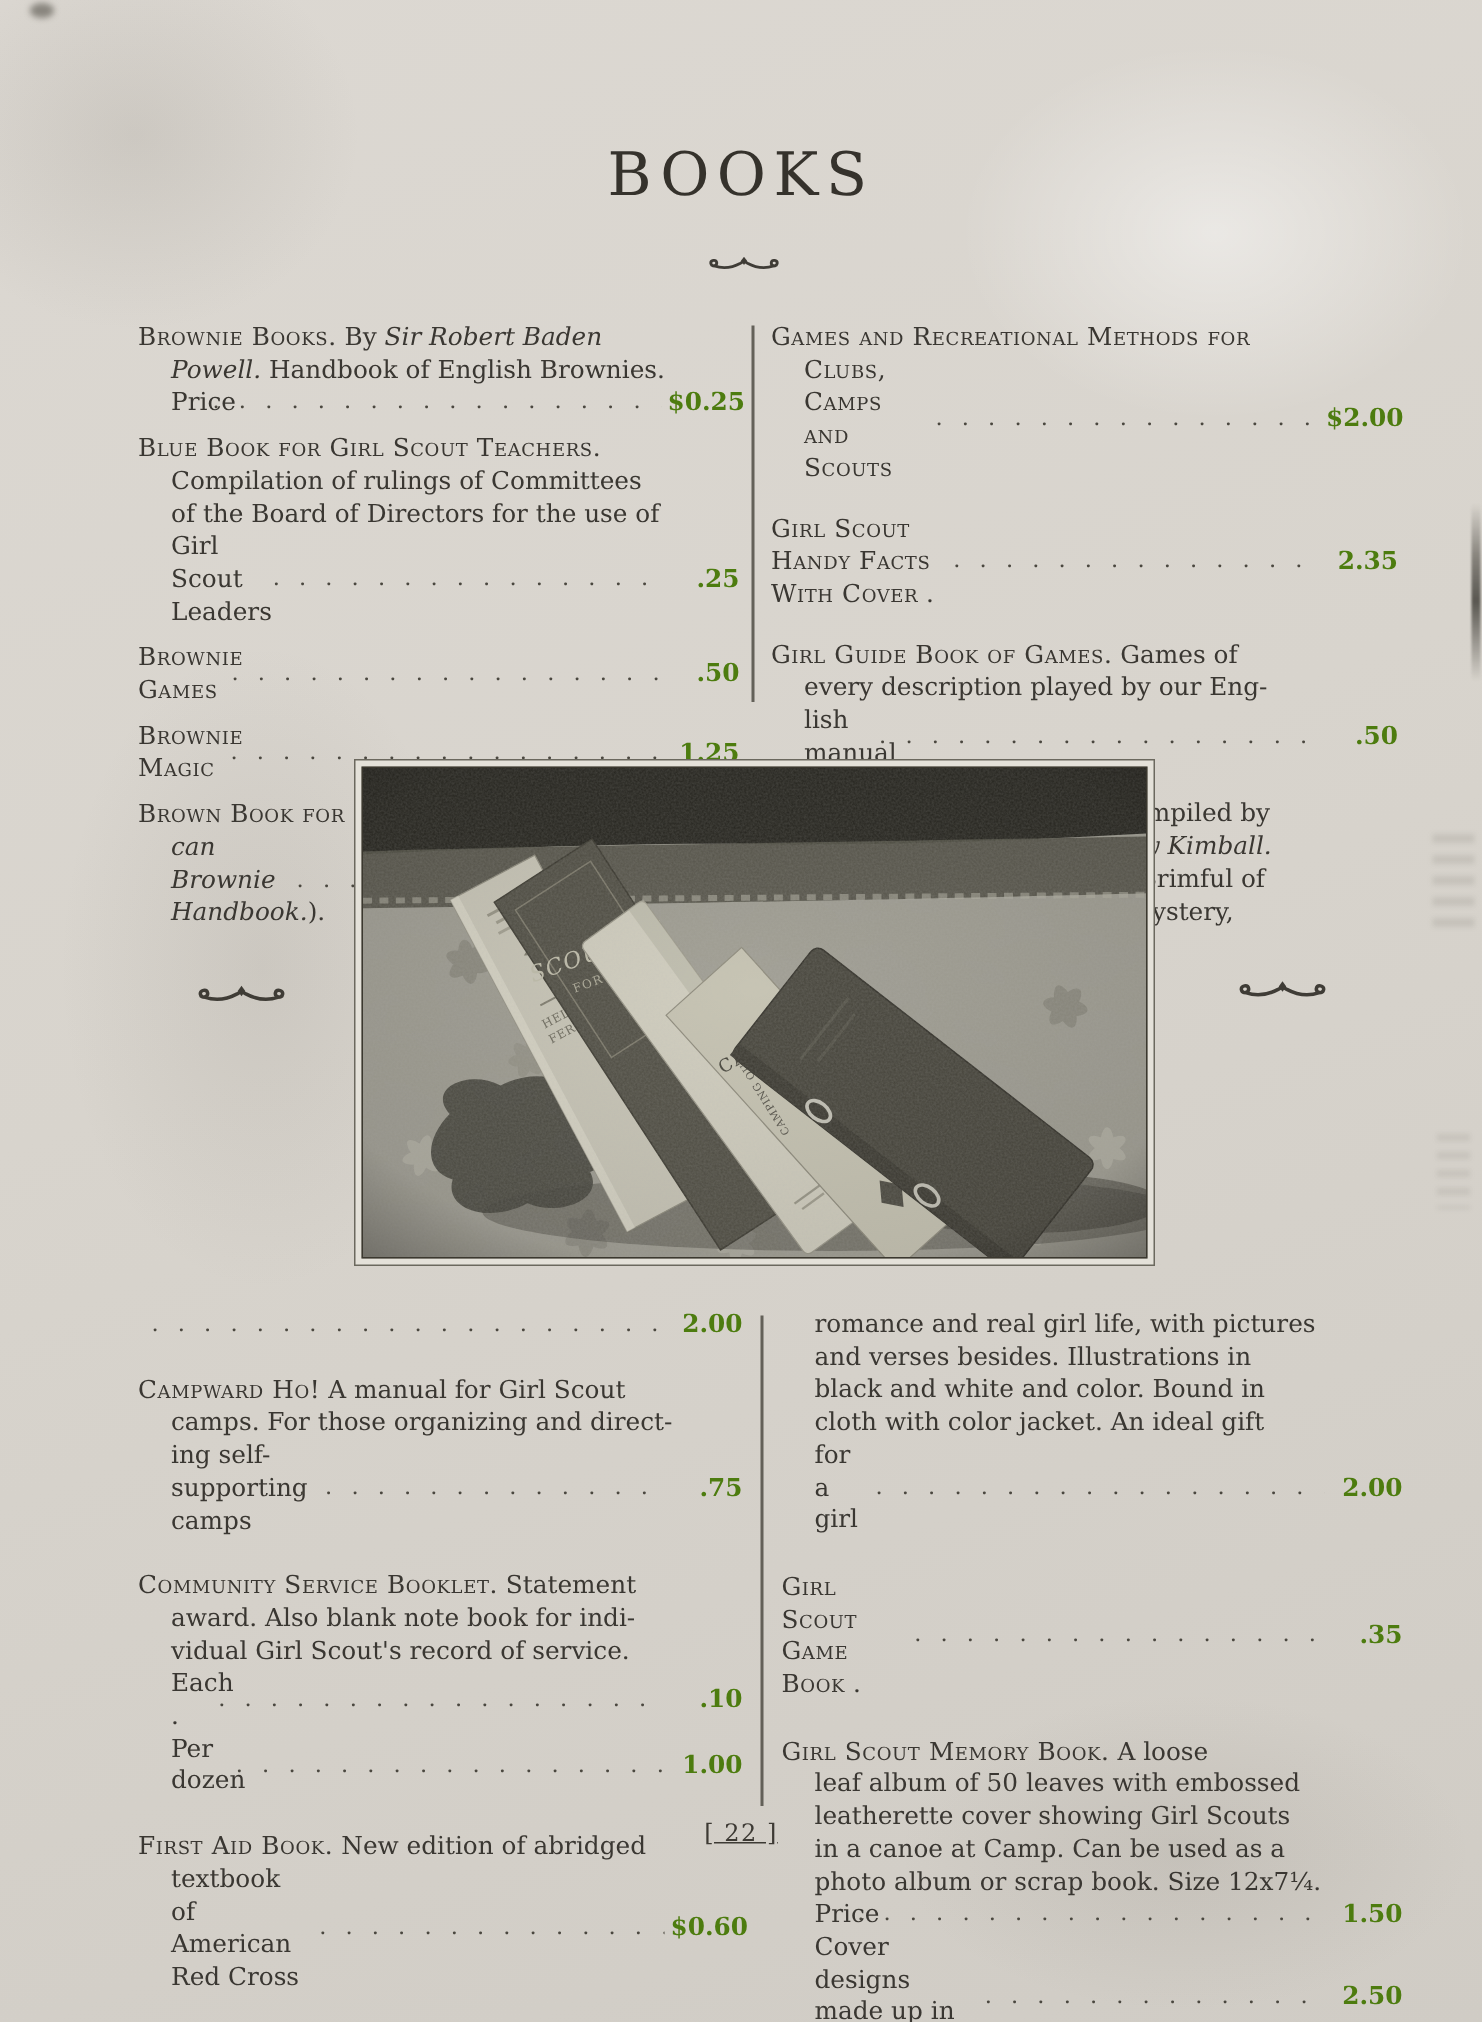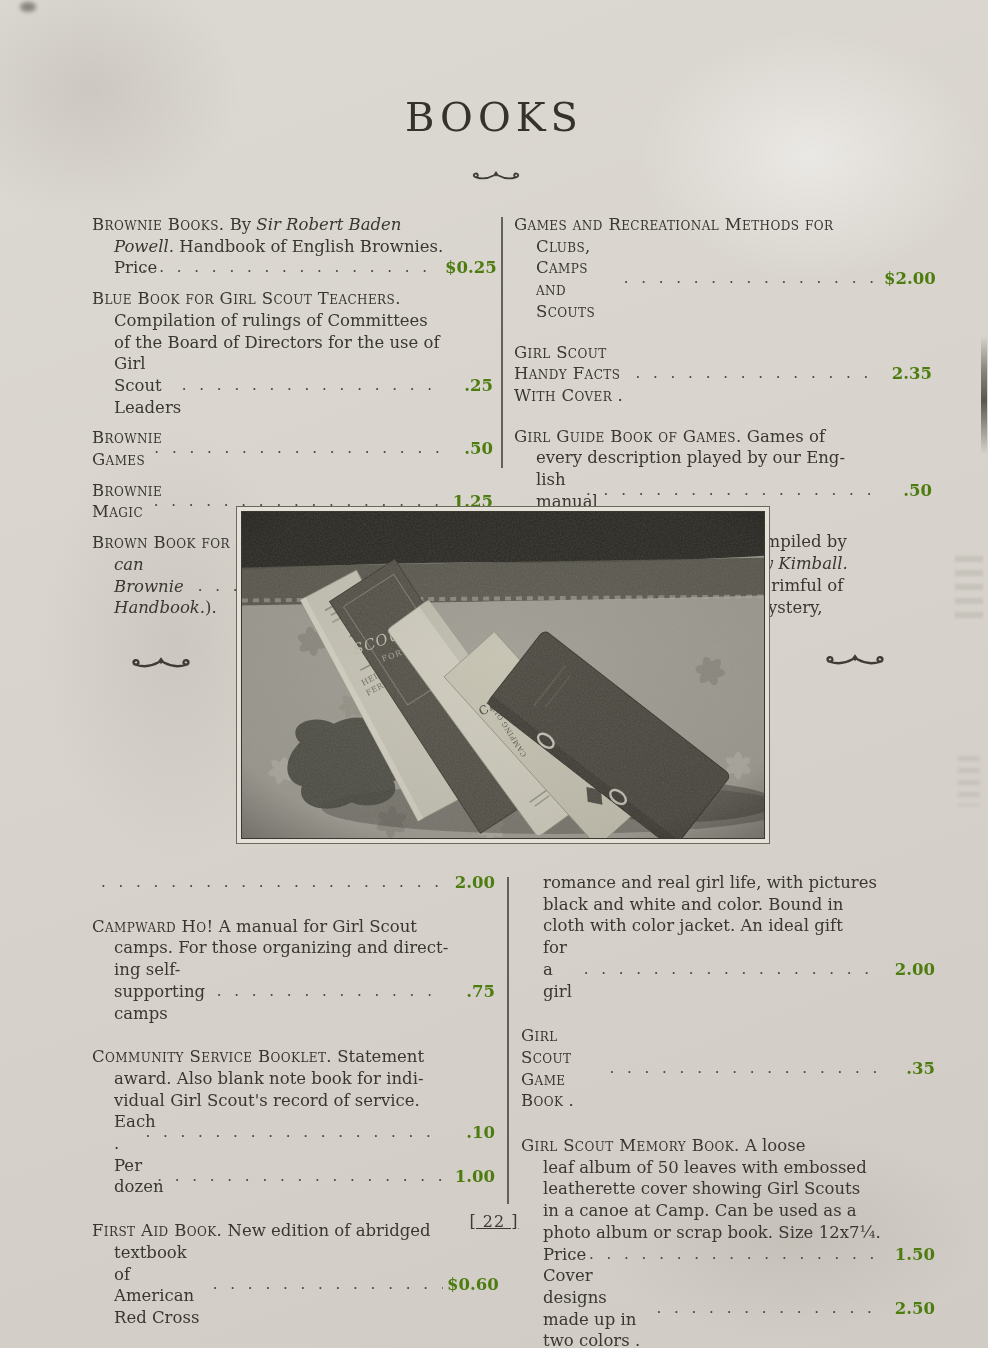--- a/index.html
+++ b/index.html
@@ -389,20 +389,23 @@
       </div>
     </div>
   </div>
 <div id="div-bottom" class="vdivider"></div>
 <div id="col-bottom-right" class="col">
     <div class="entry">
       <div class="line indent">
         <span class="txt"><span class="r">romance and real girl life, with pictures</span></span>
       </div>
       <div class="line indent">
+        <span class="txt"><span class="r">and verses besides. Illustrations in</span></span>
+      </div>
+      <div class="line indent">
         <span class="txt"><span class="r">black and white and color. Bound in</span></span>
       </div>
       <div class="line indent">
         <span class="txt"><span class="r">cloth with color jacket. An ideal gift</span></span>
       </div>
       <div class="line indent">
         <span class="txt"><span class="r">for a girl</span></span>
         <span class="leader">. . . . . . . . . . . . . . . . . . . . . . . . . . . . . . . . . . . . . . . . </span>
         <span class="price">2.00</span>
       </div>

